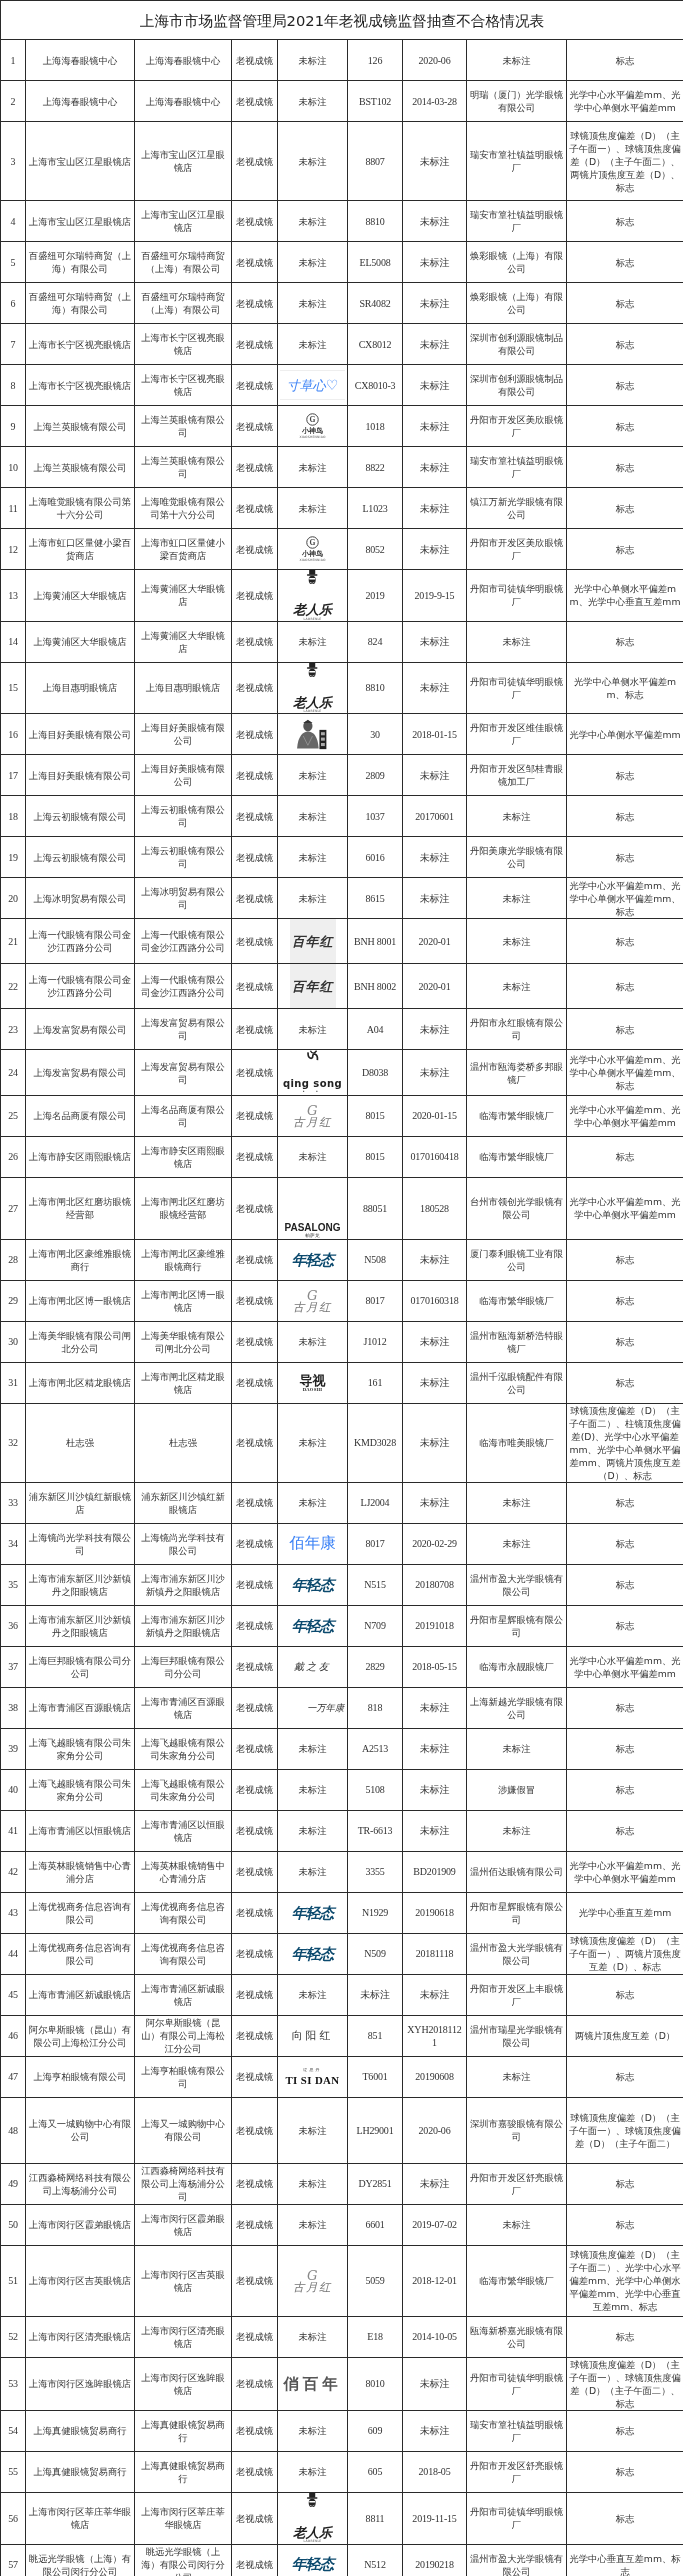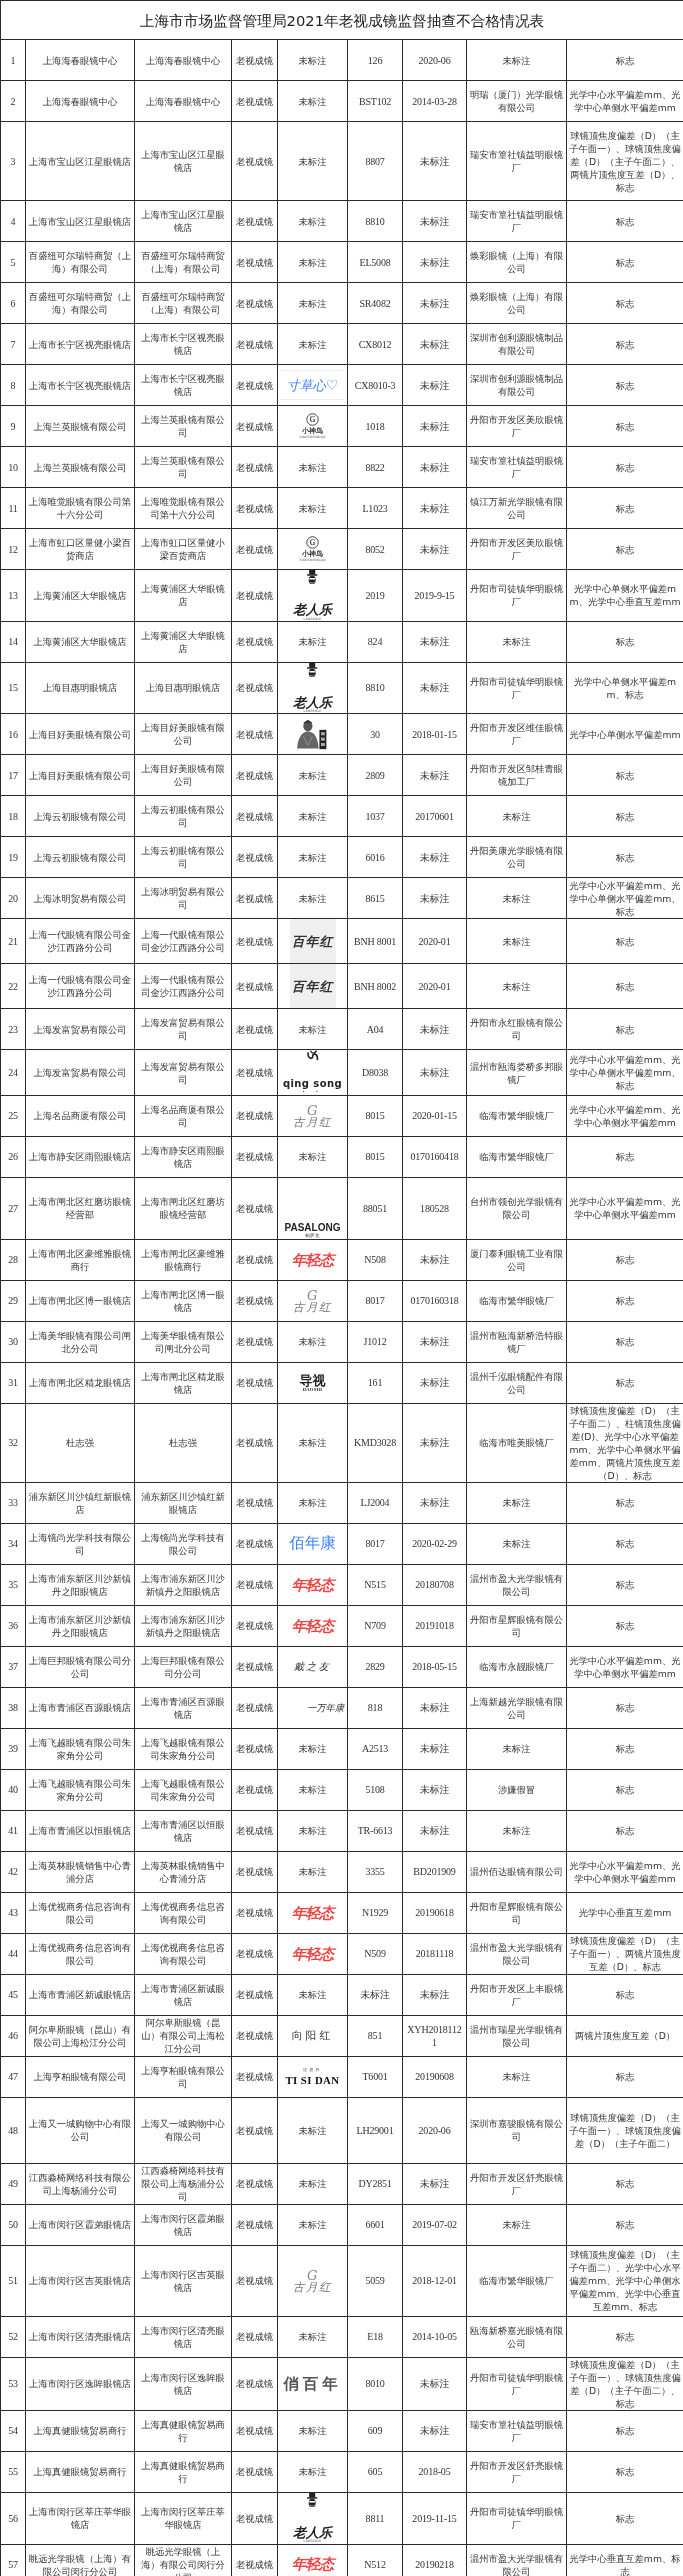--- a/index.html
+++ b/index.html
@@ -46,21 +46,21 @@
   .lg-cuncaoxin .lt::after { content: "\2661"; font-style: normal; font-size: 14px; }
   .lg-xiaoshenniao .lt { font-size: 7px; font-weight: bold; margin-top: 2.3px; font-family: "Liberation Serif", serif; color: #333; }
   .lg-laorenle .lt { font-size: 13px; font-weight: bold; font-style: italic; margin-top: 17px; color: #222; }
   .lg-bainianhong { background: #efefef; width: 46px; height: 44px; }
   .lg-bainianhong .lt { font-size: 13px; font-weight: bold; font-style: italic; color: #333; letter-spacing: 0.8px; }
   .lg-qingsong .lt { font-size: 10px; font-weight: bold; letter-spacing: 0.4px; color: #222; margin-top: 17px; }
   .lg-qingsong .lsub { font-size: 4.6px; letter-spacing: 4.6px; }
   .lg-guyuehong .lt { font-size: 11.6px; font-style: italic; color: #777; letter-spacing: 1.5px; font-family: "DejaVu Serif", serif; }
   .lg-pasalong .lt { font-size: 10px; font-weight: bold; font-family: "Liberation Sans", sans-serif; color: #222; margin-top: 45px; }
   .lg-pasalong .lsub { font-size: 4.6px; color: #333; }
-  .lg-nianqingtai .lt { font-size: 14.7px; font-weight: bold; font-style: italic; color: #ef4444; letter-spacing: -0.8px; }
+  .lg-nianqingtai .lt { font-size: 14.7px; font-weight: bold; font-style: italic; color: #0c4a6e; letter-spacing: -0.8px; }
   .lg-daoshi .lt { font-size: 13px; font-weight: bold; color: #222; }
   .lg-daoshi .lsub { font-size: 4.6px; font-weight: bold; font-family: "Liberation Serif", serif; color: #222; margin-top: 0.8px; }
   .lg-bainiankang .lt { font-size: 15.5px; color: #3b82f6; }
   .lg-daizhiyou .lt { font-size: 10px; font-style: italic; font-family: "DejaVu Serif", serif; color: #333; letter-spacing: 2.3px; }
   .lg-wanniankang .lt { font-size: 9.3px; font-style: italic; font-family: "DejaVu Serif", serif; color: #333; margin-left: 26px; }
   .lg-xiangyanghong .lt { font-size: 10.8px; letter-spacing: 3.1px; color: #333; }
   .lg-tisidan .lt { font-size: 10.8px; font-weight: bold; font-family: "Liberation Serif", serif; color: #111; letter-spacing: 0.4px; }
   .lg-qiaobainian .lt { font-size: 15.5px; font-weight: bold; font-family: "DejaVu Serif", serif; color: #555; letter-spacing: 3.9px; }
 </style>
 </head>

